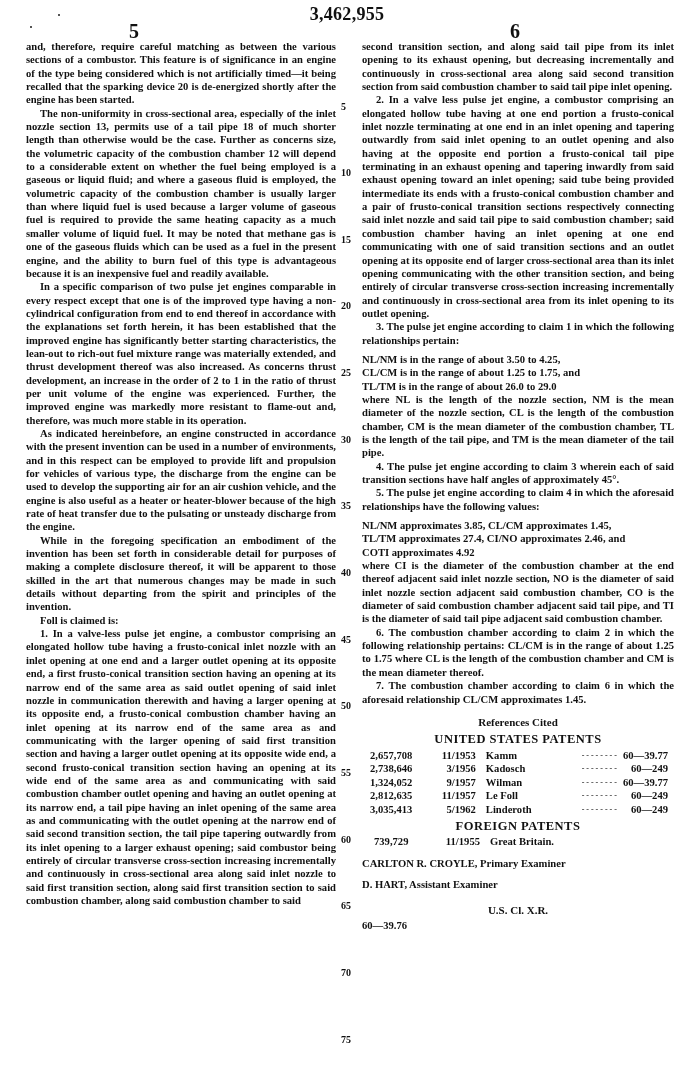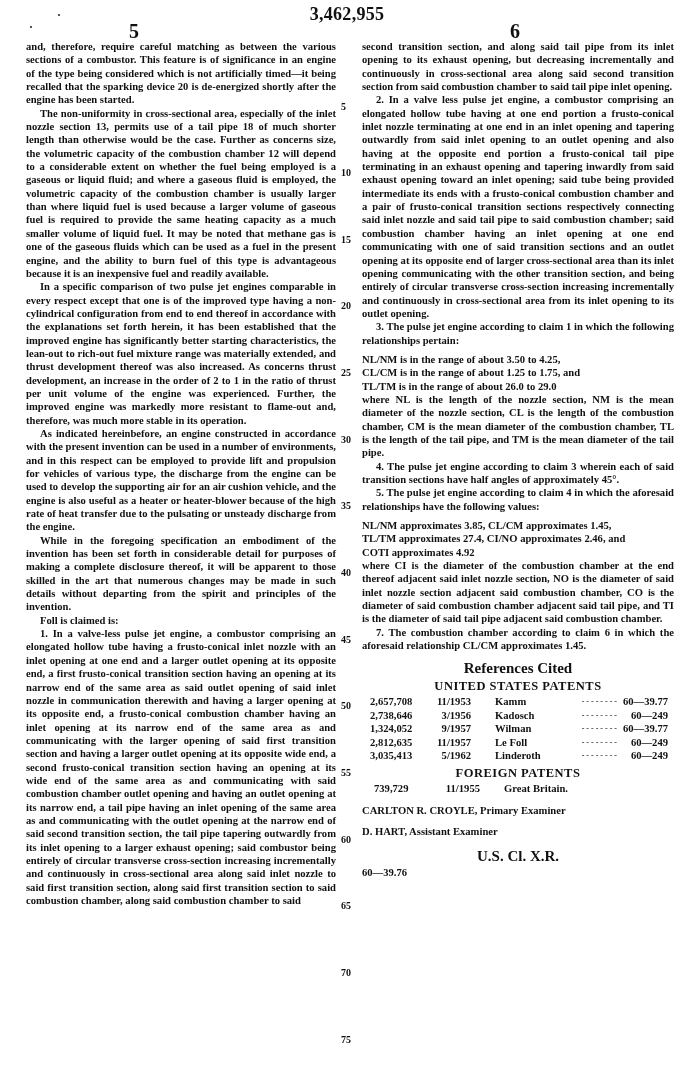--- a/index.html
+++ b/index.html
@@ -19,26 +19,26 @@
   .colno.right { left: 510px; }
   .col {
     position: absolute; top: 40px; font-size: 10.6px; line-height: 13.35px;
     text-align: justify; font-weight: bold;
   }
   .col.left { left: 26px; width: 310px; }
   .col.right { left: 362px; width: 312px; }
   .col p { margin: 0; text-indent: 14px; }
   .col p.noind { text-indent: 0; }
   .formula { margin: 6px 0 6px 0 !important; text-indent: 0 !important; font-style: italic; font-weight: normal; }
-  .hdr { text-align: center; margin: 10px 0 2px 0; font-size: 15px; }
+  .hdr { text-align: center; margin: 10px 0 2px 0; font-size: 11px; }
   .hdr.big { font-size: 12.5px; font-weight: bold; letter-spacing: 0.5px; margin-top: 4px;}
   table.refs { border-collapse: collapse; font-size: 10.6px; margin-left: 8px; }
   table.refs td { padding: 0 6px 0 0; line-height: 13.5px; white-space: nowrap; }
   table.refs td.num { text-align: left; width: 56px; }
-  table.refs td.date { text-align: right; width: 44px; padding-right: 24px; }
+  table.refs td.date { text-align: right; width: 44px; padding-right: 10px; }
   table.refs td.name { width: 90px; }
   table.refs td.dots { width: 1px; }
   table.refs td.cls { text-align: right; }
   .examiner { margin-top: 8px !important; text-indent: 0 !important; }
   .linenos { position: absolute; left: 341px; top: 0; width: 18px; font-size: 10px; font-weight: bold; }
   .linenos span { position: absolute; left: 0; }
   .speck { position: absolute; width: 2px; height: 2px; background: #555; }
 </style>
 </head>
 <body>
@@ -91,20 +91,21 @@
   <p class="noind">where NL is the length of the nozzle section, NM is the mean diameter of the nozzle section, CL is the length of the combustion chamber, CM is the mean diameter of the combustion chamber, TL is the length of the tail pipe, and TM is the mean diameter of the tail pipe.</p>
   <p>4. The pulse jet engine according to claim 3 wherein each of said transition sections have half angles of approximately 45°.</p>
   <p>5. The pulse jet engine according to claim 4 in which the aforesaid relationships have the following values:</p>
   <p class="formula">
     </p>
     <div>NL/NM approximates 3.85, CL/CM approximates 1.45,</div>
     <div>TL/TM approximates 27.4, CI/NO approximates 2.46, and</div>
     <div>COTI approximates 4.92</div>
   <p></p>
   <p class="noind">where CI is the diameter of the combustion chamber at the end thereof adjacent said inlet nozzle section, NO is the diameter of said inlet nozzle section adjacent said combustion chamber, CO is the diameter of said combustion chamber adjacent said tail pipe, and TI is the diameter of said tail pipe adjacent said combustion chamber.</p>
+  <p>6. The combustion chamber according to claim 2 in which the following relationship pertains: CL/CM is in the range of about 1.25 to 1.75 where CL is the length of the combustion chamber and CM is the mean diameter thereof.</p>
   <p>7. The combustion chamber according to claim 6 in which the aforesaid relationship CL/CM approximates 1.45.</p>
 
   <div class="hdr">References Cited</div>
   <div class="hdr big">UNITED STATES PATENTS</div>
   <table class="refs">
     <tbody id="us-refs">
         <tr>
           <td class="num">2,657,708</td>
           <td class="date">11/1953</td>
           <td class="name">Kamm</td>

